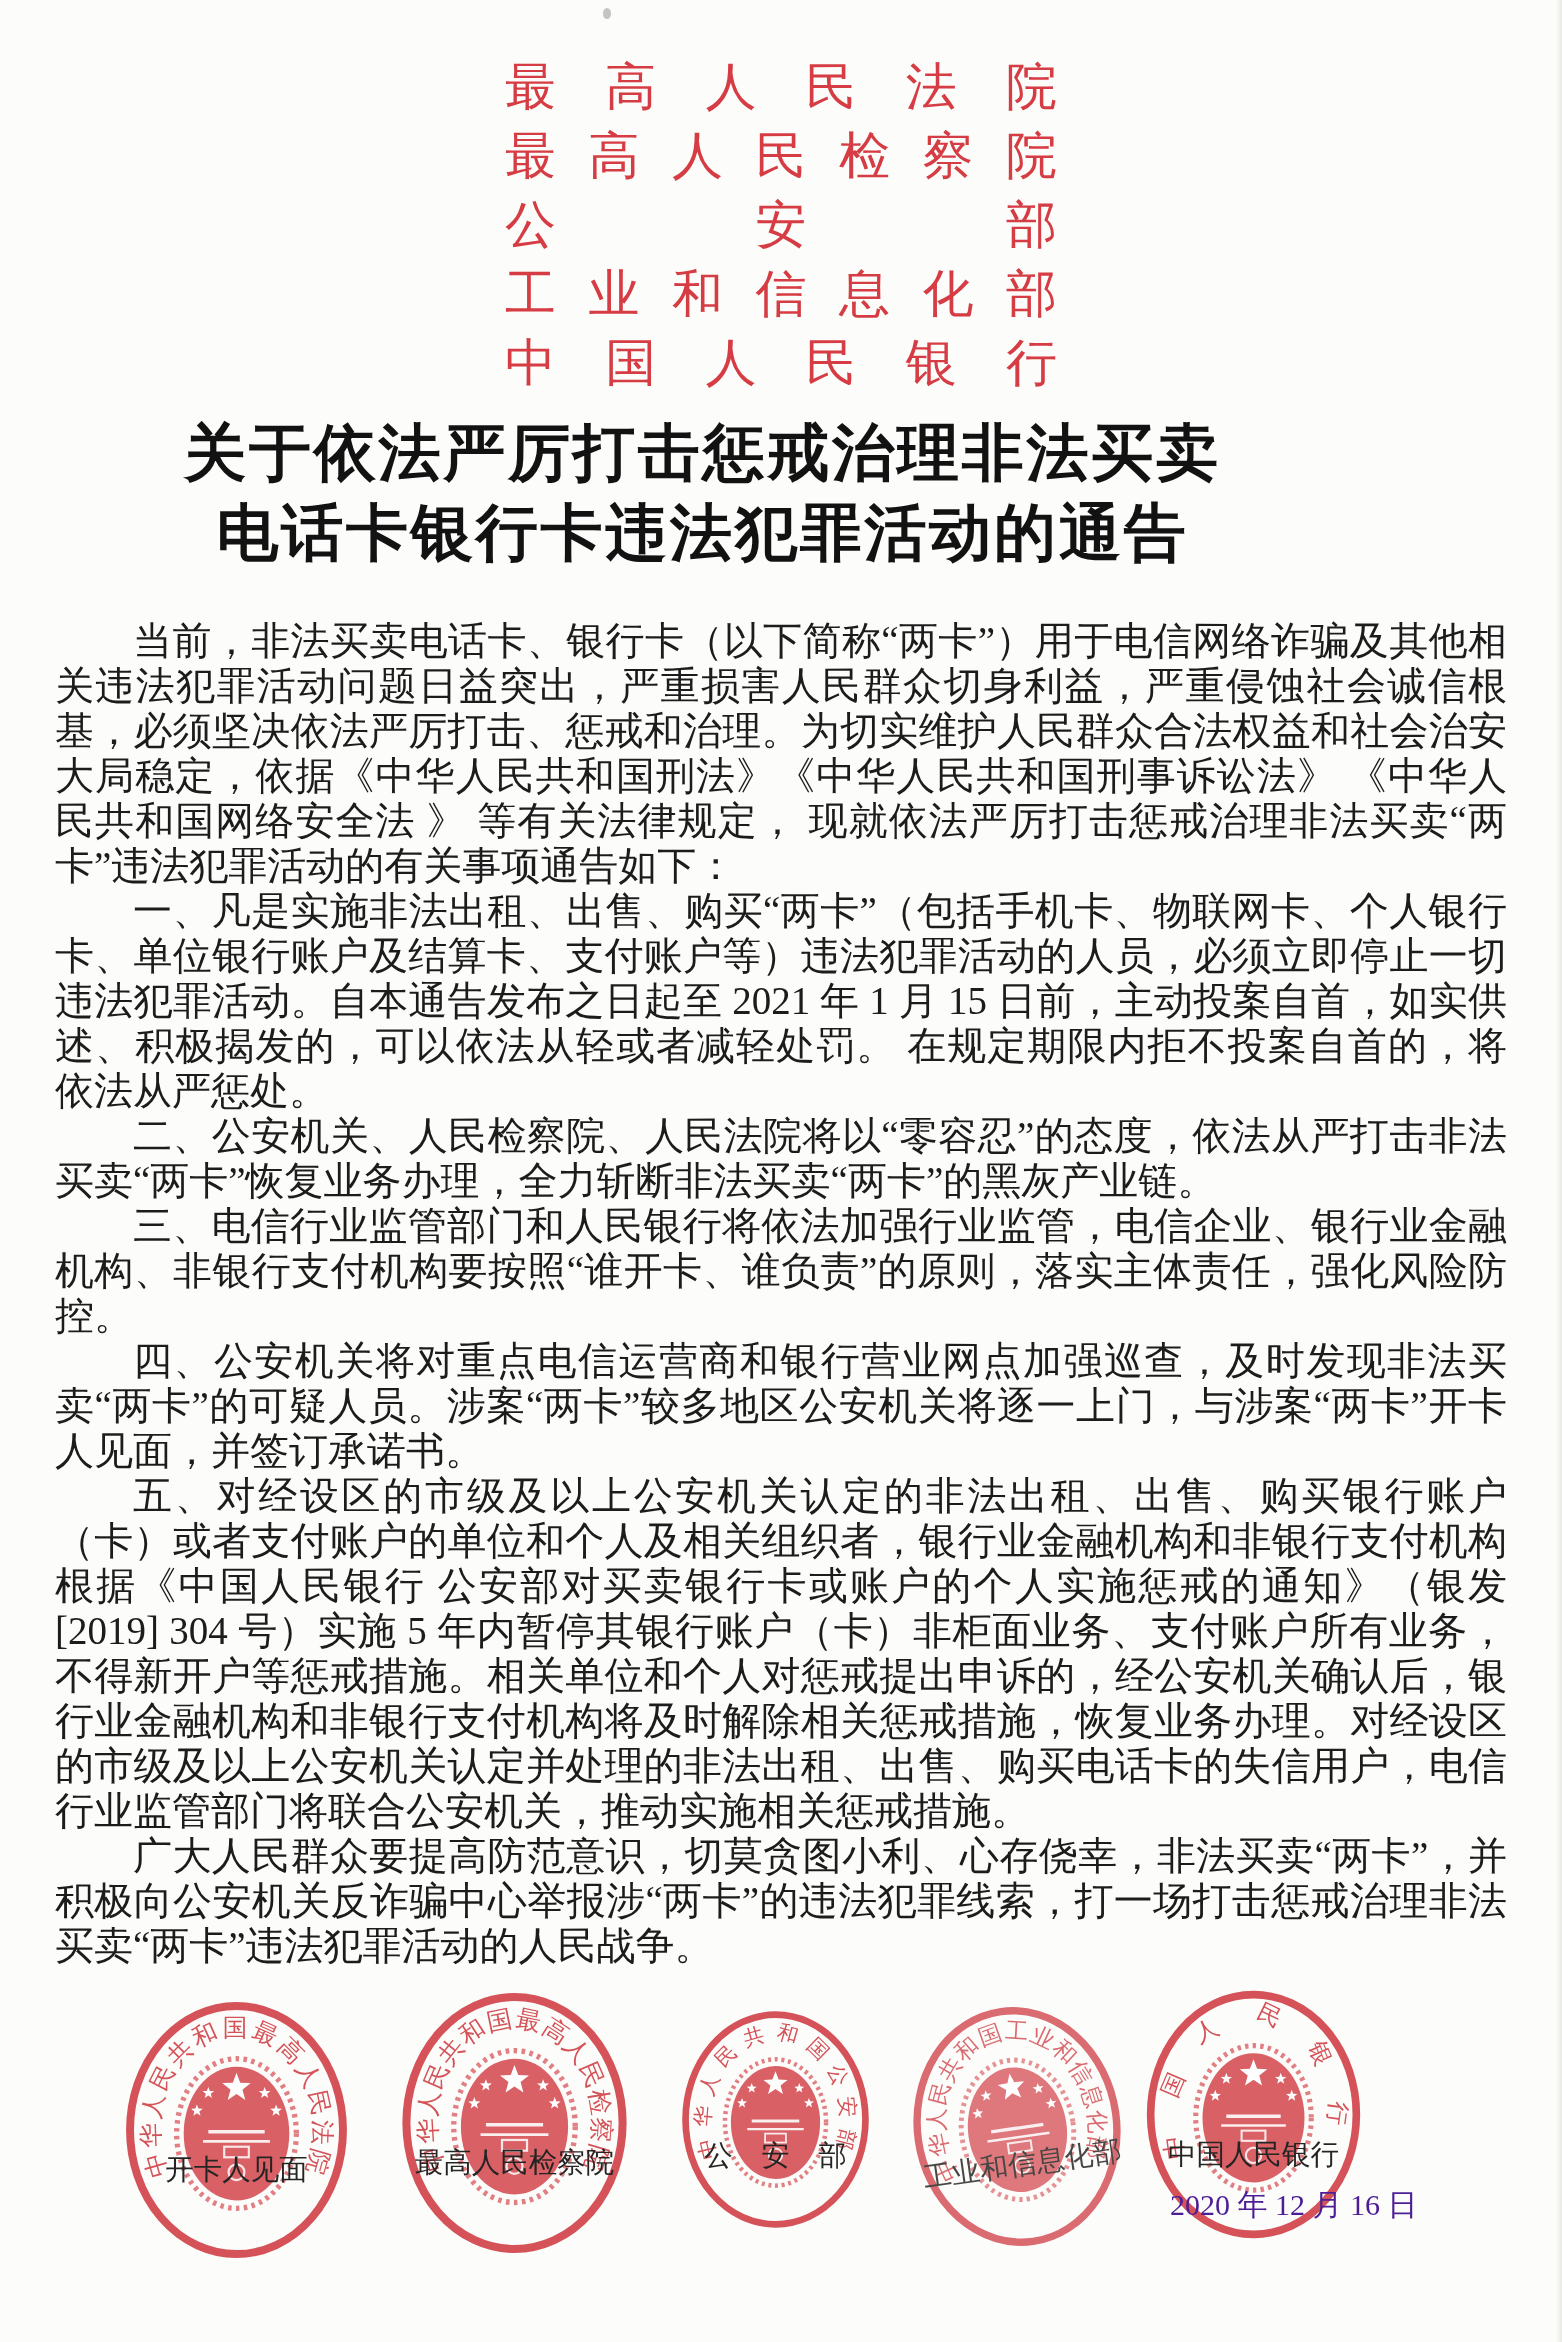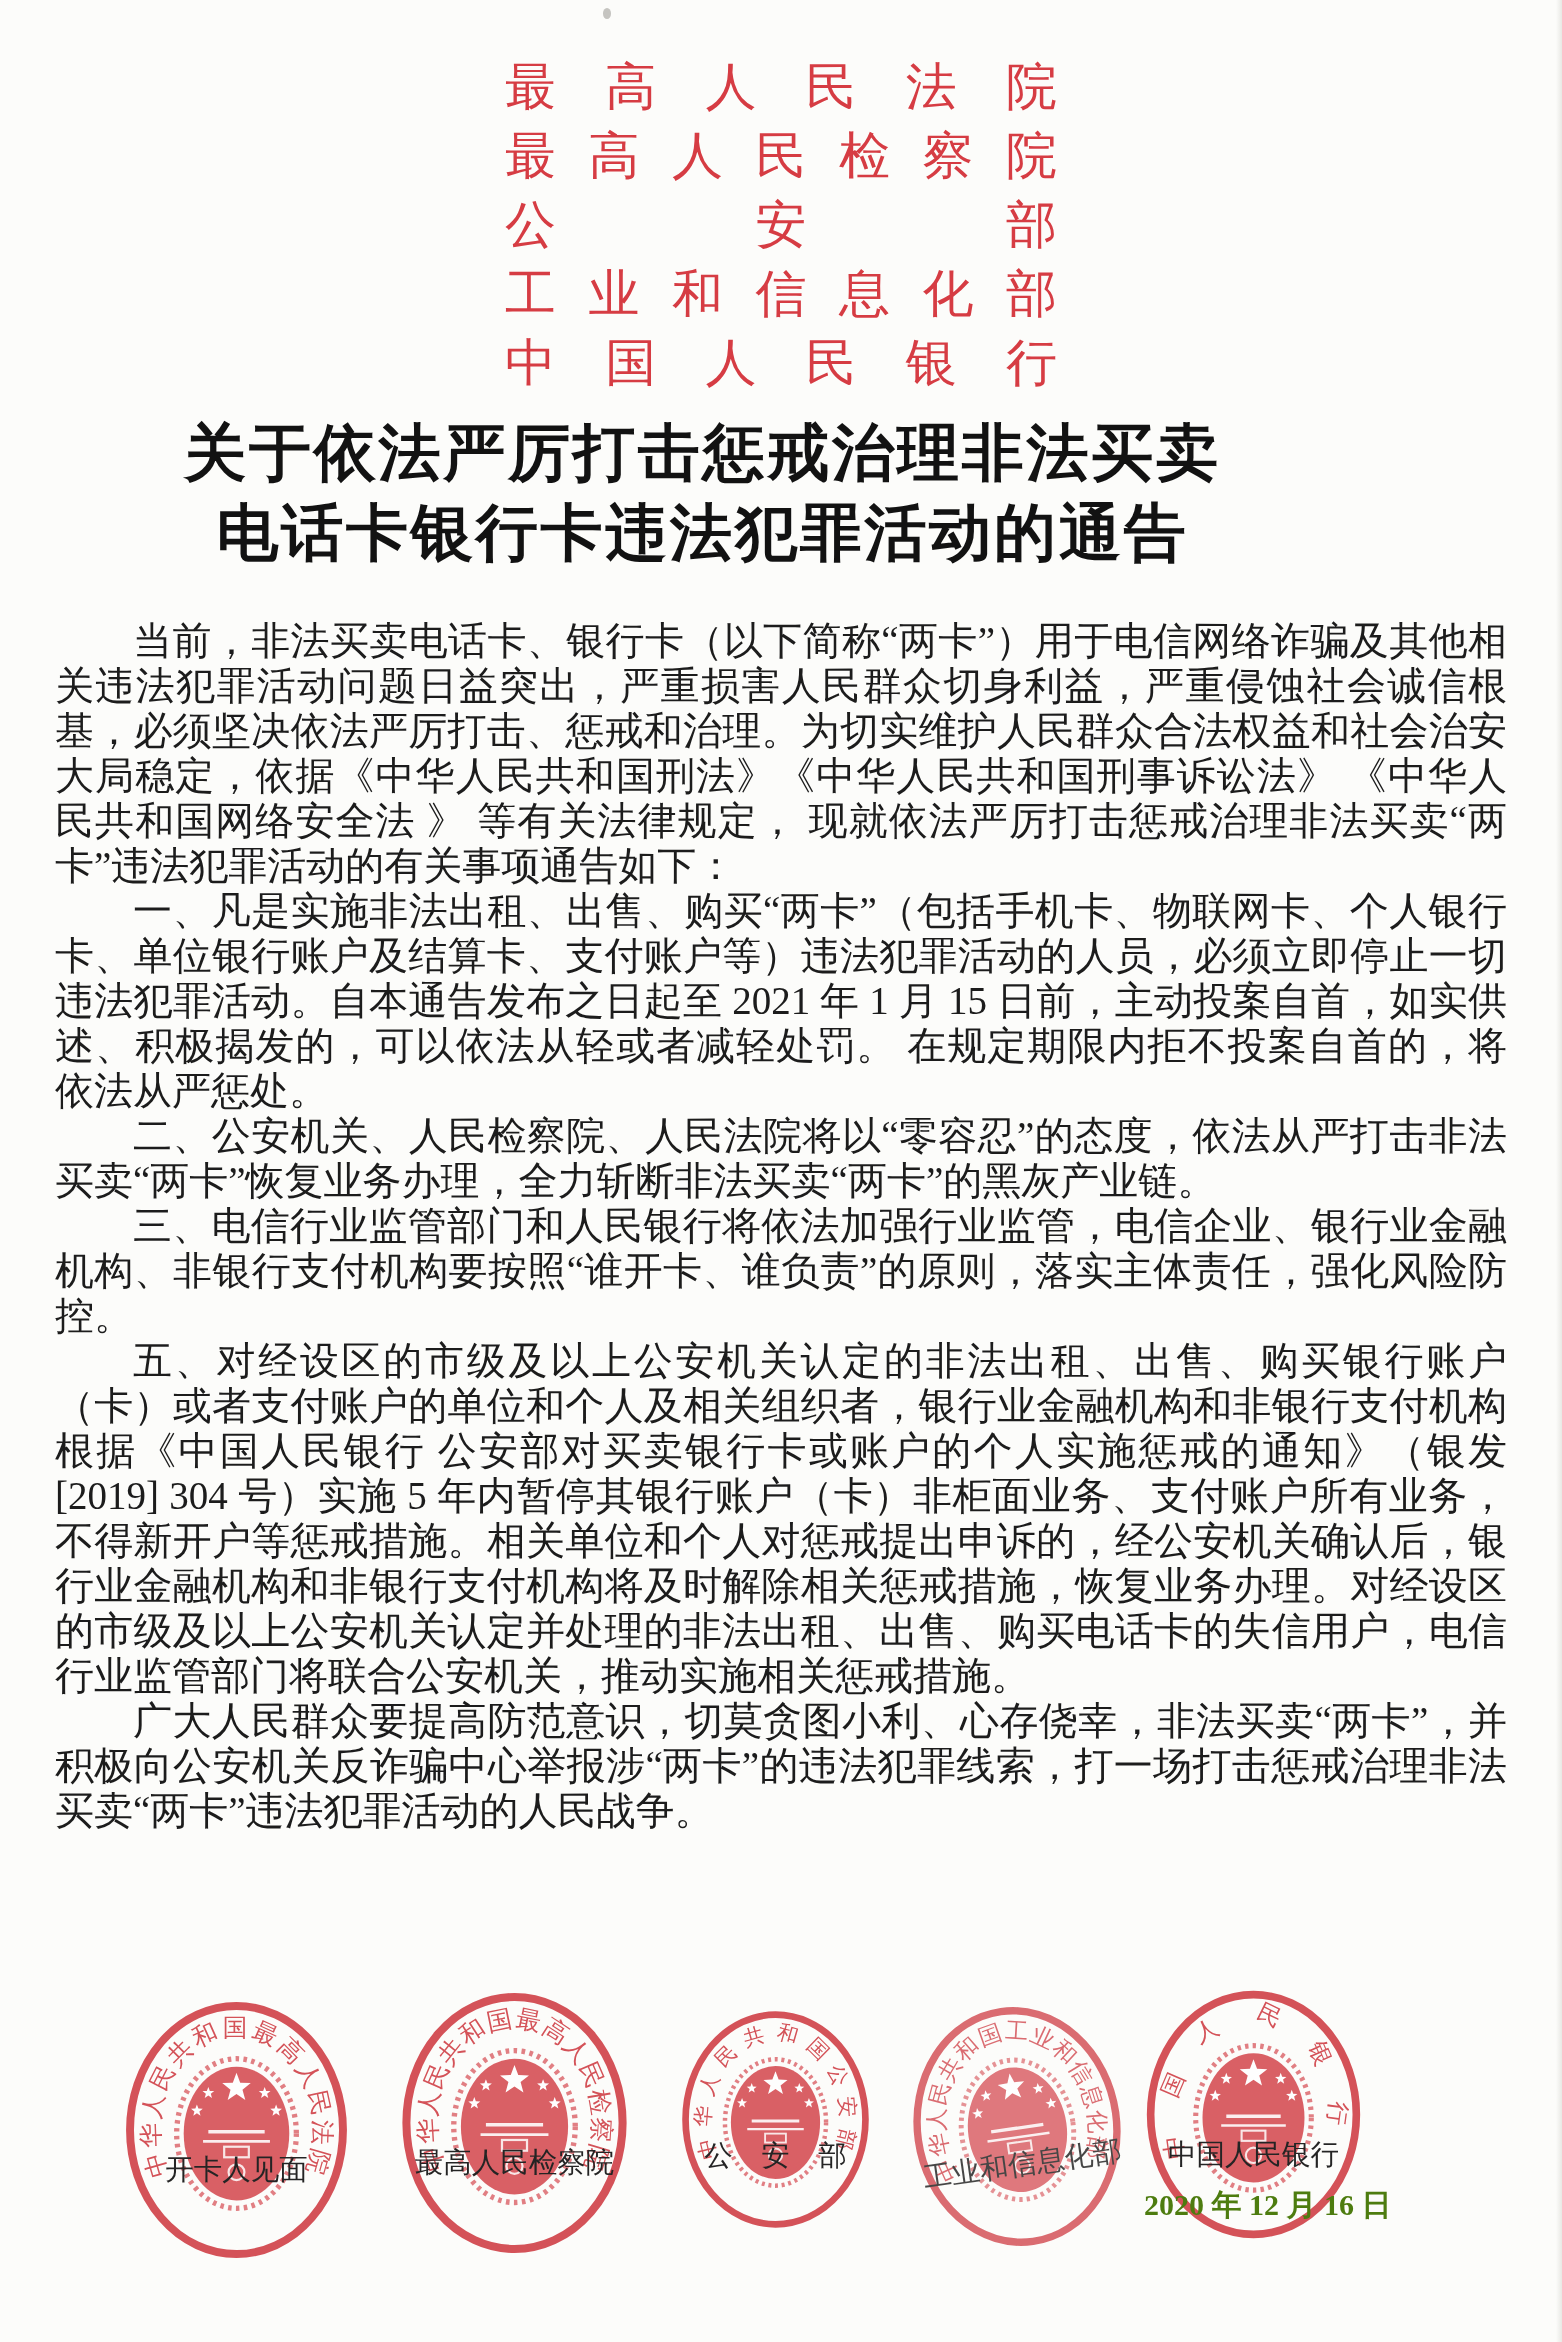--- a/index.html
+++ b/index.html
@@ -36,22 +36,22 @@
   .seal svg{position:absolute;left:0;top:0;width:100%;height:100%;}
   .seal-label{position:absolute;left:-12%;right:-12%;top:58%;
     text-align:center;font-size:28.5px;color:#191919;white-space:nowrap;}
   .seal:nth-child(1){left:118px;top:1998px;width:237px;height:264px;}
   .seal:nth-child(2){left:396px;top:1989px;width:237px;height:268px;}
   .seal:nth-child(3){left:676px;top:2008px;width:199px;height:223px;}
   .seal:nth-child(4){left:910px;top:2002px;width:214px;height:249px;
     transform:rotate(-8deg);opacity:.8;}
   .seal:nth-child(5){left:1143px;top:1983px;width:221px;height:263px;}
 
-  .date{position:absolute;left:1144px;top:2185px;width:230px;
-    font-size:30px;color:#4d7c0f;white-space:nowrap;text-align:center;font-weight:bold;}
+  .date{position:absolute;left:1170px;top:2185px;width:230px;
+    font-size:30px;color:#4c1d95;white-space:nowrap;text-align:center;}
 </style>
 </head>
 <body>
 
 <div class="page" style="--paper: #fcfcfa; --red: #d63c43; --ink: #1c1c1c;">
   <div class="edge-shade"></div>
   <div class="speck"></div>
 
   <header class="agencies" id="agencies">
       <div class="agency-line">
@@ -98,20 +98,21 @@
   <h1 class="title">
     <span class="title-line">关于依法严厉打击惩戒治理非法买卖</span>
     <span class="title-line">电话卡银行卡违法犯罪活动的通告</span>
   </h1>
 
   <main class="body" id="body">
       <p>当前，非法买卖电话卡、银行卡（以下简称“两卡”）用于电信网络诈骗及其他相关违法犯罪活动问题日益突出，严重损害人民群众切身利益，严重侵蚀社会诚信根基，必须坚决依法严厉打击、惩戒和治理。为切实维护人民群众合法权益和社会治安大局稳定，依据《中华人民共和国刑法》《中华人民共和国刑事诉讼法》 《中华人民共和国网络安全法 》 等有关法律规定， 现就依法严厉打击惩戒治理非法买卖“两卡”违法犯罪活动的有关事项通告如下：</p>
       <p>一、凡是实施非法出租、出售、购买“两卡”（包括手机卡、物联网卡、个人银行卡、单位银行账户及结算卡、支付账户等）违法犯罪活动的人员，必须立即停止一切违法犯罪活动。自本通告发布之日起至 2021 年 1 月 15 日前，主动投案自首，如实供述、积极揭发的，可以依法从轻或者减轻处罚。 在规定期限内拒不投案自首的，将依法从严惩处。</p>
       <p>二、公安机关、人民检察院、人民法院将以“零容忍”的态度，依法从严打击非法买卖“两卡”恢复业务办理，全力斩断非法买卖“两卡”的黑灰产业链。</p>
       <p>三、电信行业监管部门和人民银行将依法加强行业监管，电信企业、银行业金融机构、非银行支付机构要按照“谁开卡、谁负责”的原则，落实主体责任，强化风险防控。</p>
+      <p>四、公安机关将对重点电信运营商和银行营业网点加强巡查，及时发现非法买卖“两卡”的可疑人员。涉案“两卡”较多地区公安机关将逐一上门，与涉案“两卡”开卡人见面，并签订承诺书。</p>
       <p>五、对经设区的市级及以上公安机关认定的非法出租、出售、购买银行账户（卡）或者支付账户的单位和个人及相关组织者，银行业金融机构和非银行支付机构根据《中国人民银行 公安部对买卖银行卡或账户的个人实施惩戒的通知》（银发[2019] 304 号）实施 5 年内暂停其银行账户（卡）非柜面业务、支付账户所有业务，不得新开户等惩戒措施。相关单位和个人对惩戒提出申诉的，经公安机关确认后，银行业金融机构和非银行支付机构将及时解除相关惩戒措施，恢复业务办理。对经设区的市级及以上公安机关认定并处理的非法出租、出售、购买电话卡的失信用户，电信行业监管部门将联合公安机关，推动实施相关惩戒措施。</p>
       <p>广大人民群众要提高防范意识，切莫贪图小利、心存侥幸，非法买卖“两卡”，并积极向公安机关反诈骗中心举报涉“两卡”的违法犯罪线索，打一场打击惩戒治理非法买卖“两卡”违法犯罪活动的人民战争。</p>
     </main>
 
   <div id="seals">
       <div class="seal">
         <svg viewBox="0 0 260 300" xmlns="http://www.w3.org/2000/svg">
           <ellipse cx="130" cy="150" rx="121" ry="141" fill="none" stroke="#d24950" stroke-width="9"></ellipse>
           <ellipse cx="130" cy="154" rx="68" ry="85" fill="none" stroke="#d8585e" stroke-width="6" stroke-dasharray="4 5" opacity="0.8"></ellipse>
           <ellipse cx="130" cy="154" rx="60" ry="76" fill="#d8585e"></ellipse>

